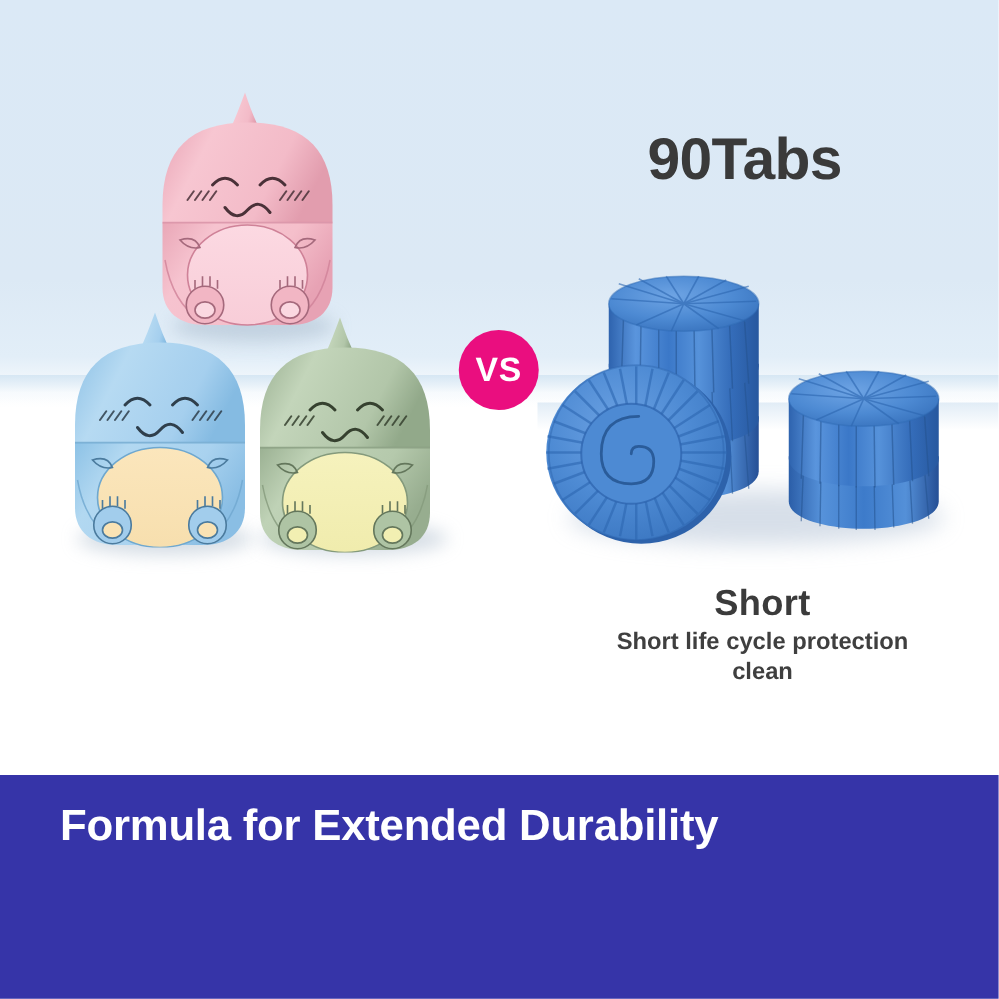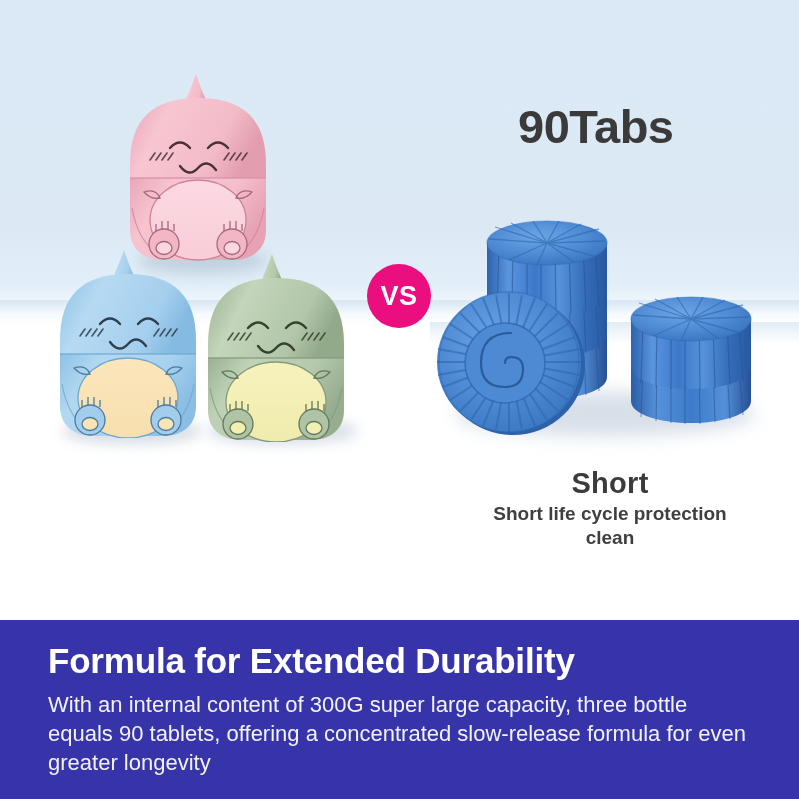--- a/index.html
+++ b/index.html
@@ -525,16 +525,15 @@
 
 
     <div class="caption" id="caption-lumpy">
       <div class="c-title">Short</div>
       <div class="c-body">Short life cycle protection clean</div>
     </div>
   </div>
 
   <div class="banner">
     <div class="banner-title">Formula for Extended Durability</div>
-    <div class="banner-body">With an internal content of 300G super large capacity, three bottle equals 90 tablets, offering a concentrated slow-release formula for even greater longevity</div>
   </div>
 
 </div>
 
 </body></html>

